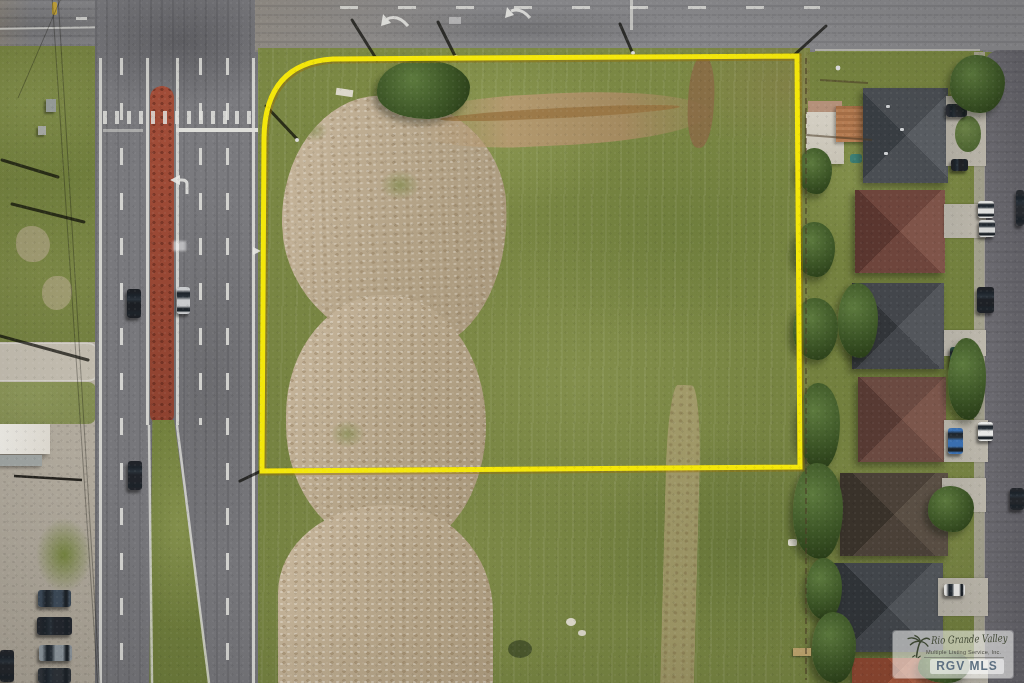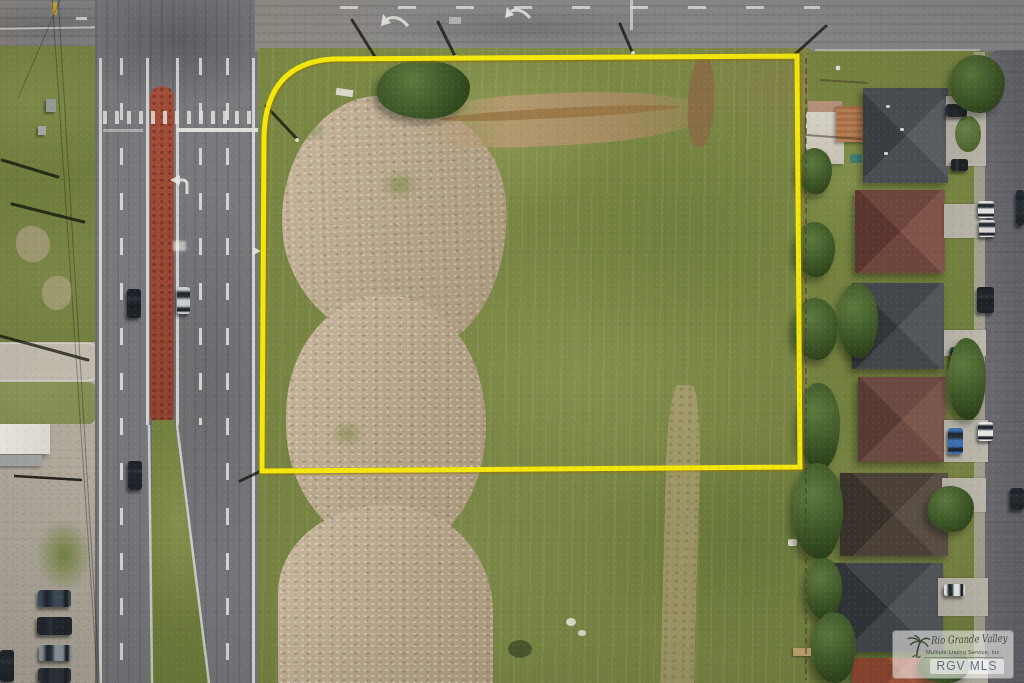--- a/index.html
+++ b/index.html
@@ -58,21 +58,21 @@
      radial-gradient(rgba(255,255,255,.045) 1px, transparent 1.2px),
      radial-gradient(rgba(0,0,0,.05) 1px, transparent 1.3px);
      background-size:6px 6px,9px 9px;background-position:0 0,3px 4px;}
   .vignette{background:radial-gradient(ellipse at center, transparent 62%, rgba(0,0,0,.09));}
   
   .wm{background:rgba(250,250,247,.55);border-radius:3px;
       box-shadow:0 0 0 1px rgba(255,255,255,.28), 0 1px 4px rgba(0,0,0,.15);}
   .wm-script{font-family:"DejaVu Serif",serif;font-style:italic;font-size:10.5px;
       color:#414835;white-space:nowrap;transform:scaleX(.8) rotate(-1.5deg);transform-origin:left top;}
   .wm-sub{font-size:5.6px;color:#4e4e48;letter-spacing:.2px;white-space:nowrap;}
-  .wm-abbr{font-size:12px;font-weight:400;letter-spacing:1px;color:#5e7082;
+  .wm-abbr{font-size:12px;font-weight:700;letter-spacing:1px;color:#5e7082;
       background:rgba(255,255,255,.55);text-align:center;line-height:15px;border-radius:2px;}
 </style>
 </head>
 <body>
 
 <div class="stage">
 
   <div class="d fieldbg" style="left:0;top:0;width:1024px;height:683px;"></div>
 
   <div class="d grass" style="left:0;top:42px;width:100px;height:302px;border-top-right-radius:40px 14px;"></div>

